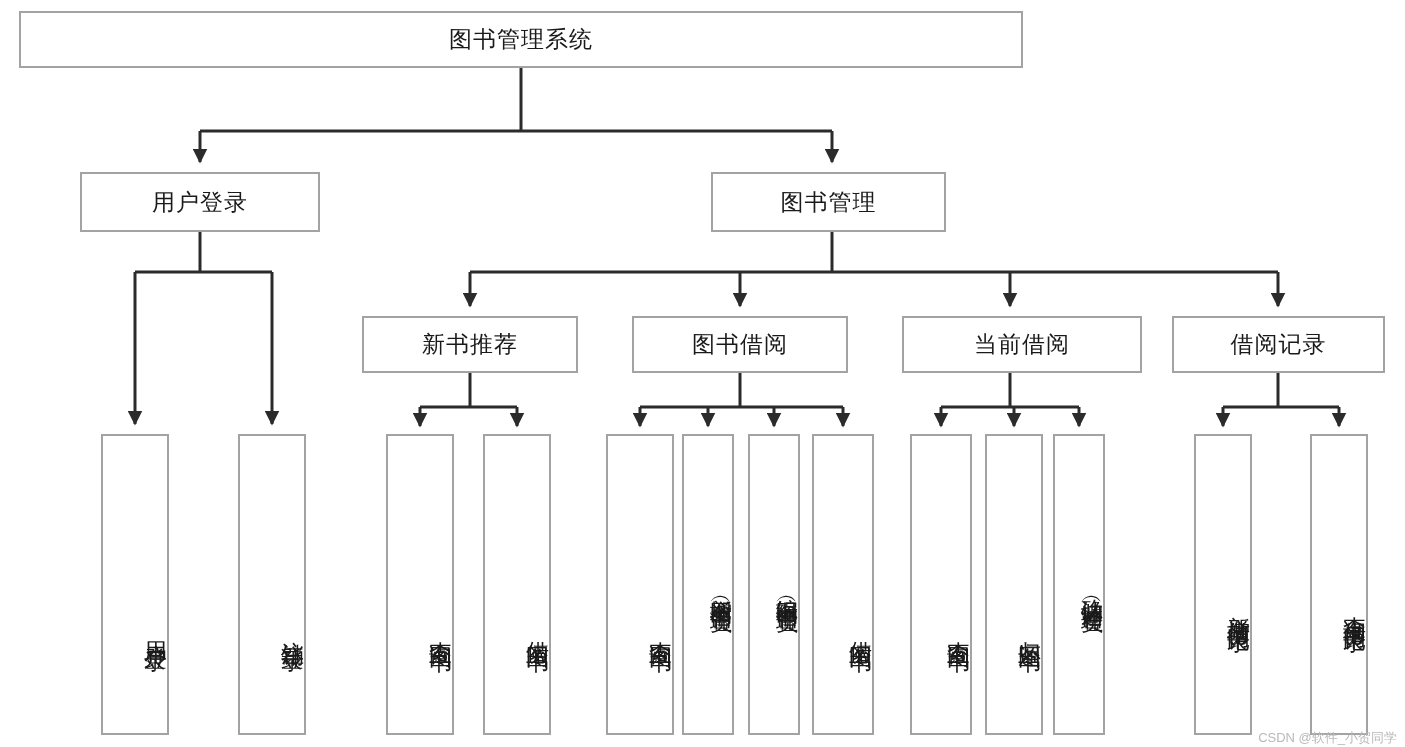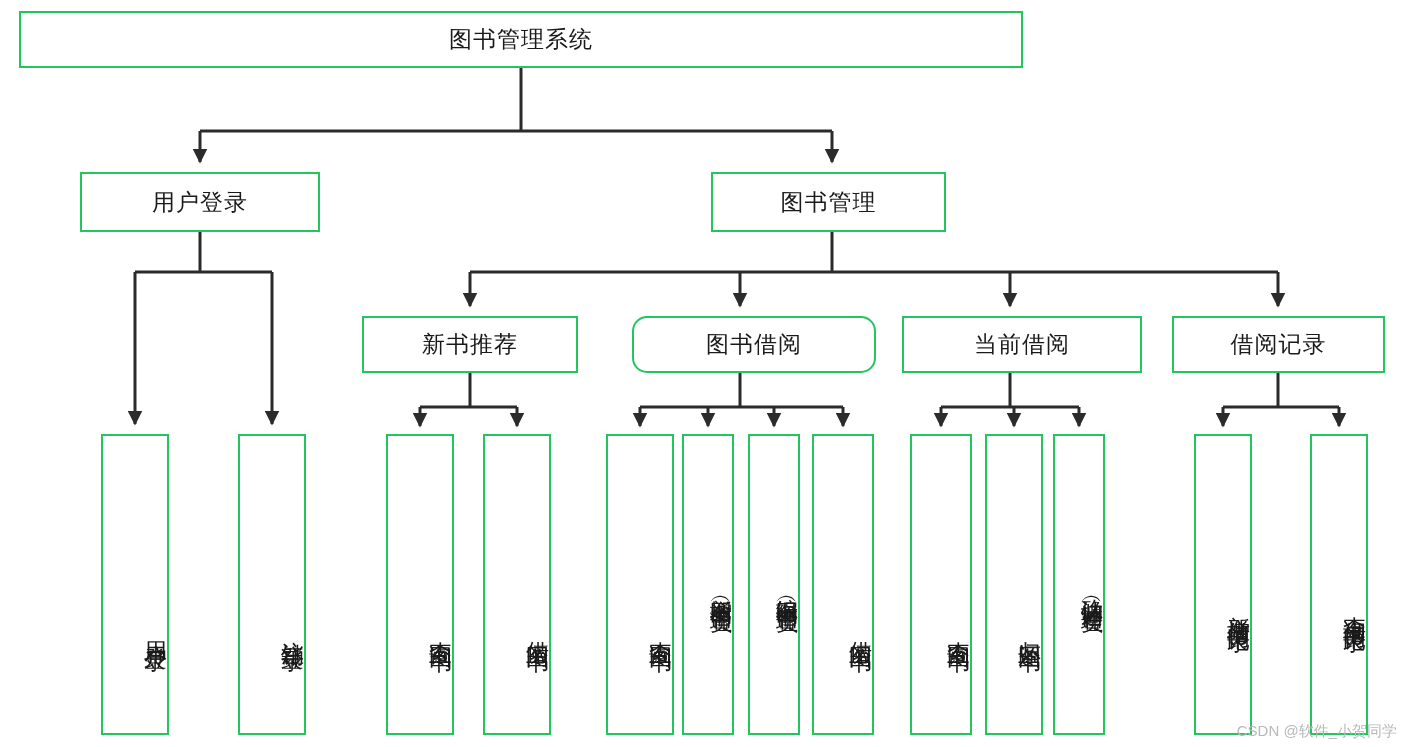--- a/index.html
+++ b/index.html
@@ -21,21 +21,21 @@
     position: absolute;
     left: 0;
     top: 0;
     width: 1405px;
     height: 747px;
     pointer-events: none;
   }
   .node {
     position: absolute;
     box-sizing: border-box;
-    border: 2px solid #22c55e;
+    border: 2px solid #a3a3a3;
     background: #ffffff;
     display: flex;
     align-items: center;
     justify-content: center;
     color: #1a1a1a;
   }
   .node.h {
     font-size: 23px;
     letter-spacing: 1px;
   }
@@ -52,22 +52,22 @@
   .label {
     white-space: pre;
   }
   .node.v .label {
     writing-mode: vertical-rl;
     text-orientation: upright;
   }
   #watermark {
     position: absolute;
     right: 8px;
-    bottom: 6px;
-    font-size: 15px;
+    bottom: 0;
+    font-size: 13px;
     color: #b9b9b9;
     font-family: "Liberation Sans", "DejaVu Sans", sans-serif;
     white-space: pre;
     z-index: 5;
   }
 </style>
 </head>
 <body>
 
 <div id="canvas">
@@ -129,21 +129,21 @@
   <div class="node h" style="left:80px; top:172px; width:240px; height:60px;">
     <span class="label">用户登录</span>
   </div>
   <div class="node h" style="left:362px; top:316px; width:216px; height:57px;">
     <span class="label">新书推荐</span>
   </div>
 
   <div class="node h" style="left:711px; top:172px; width:235px; height:60px;">
     <span class="label">图书管理</span>
   </div>
-  <div class="node h" style="left:632px; top:316px; width:244px; height:57px;border-radius:15px;">
+  <div class="node h" style="left:632px; top:316px; width:216px; height:57px;">
     <span class="label">图书借阅</span>
   </div>
   <div class="node h" style="left:902px; top:316px; width:240px; height:57px;">
     <span class="label">当前借阅</span>
   </div>
   <div class="node h" style="left:1172px; top:316px; width:213px; height:57px;font-family:Liberation Serif, serif;">
     <span class="label">借阅记录</span>
   </div>
 
   <div class="node v" style="left:101px; top:434px; width:68px; height:301px; padding-top:88px;">

